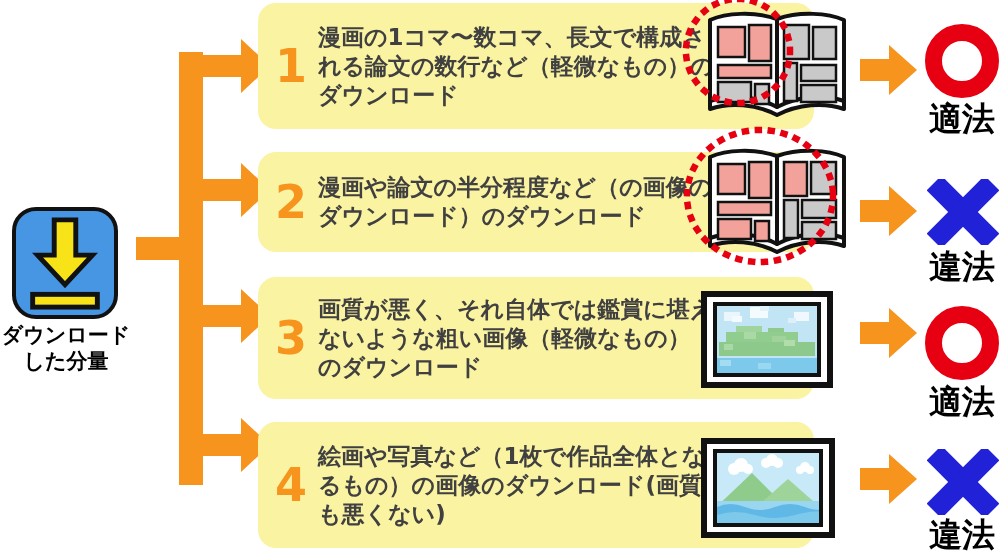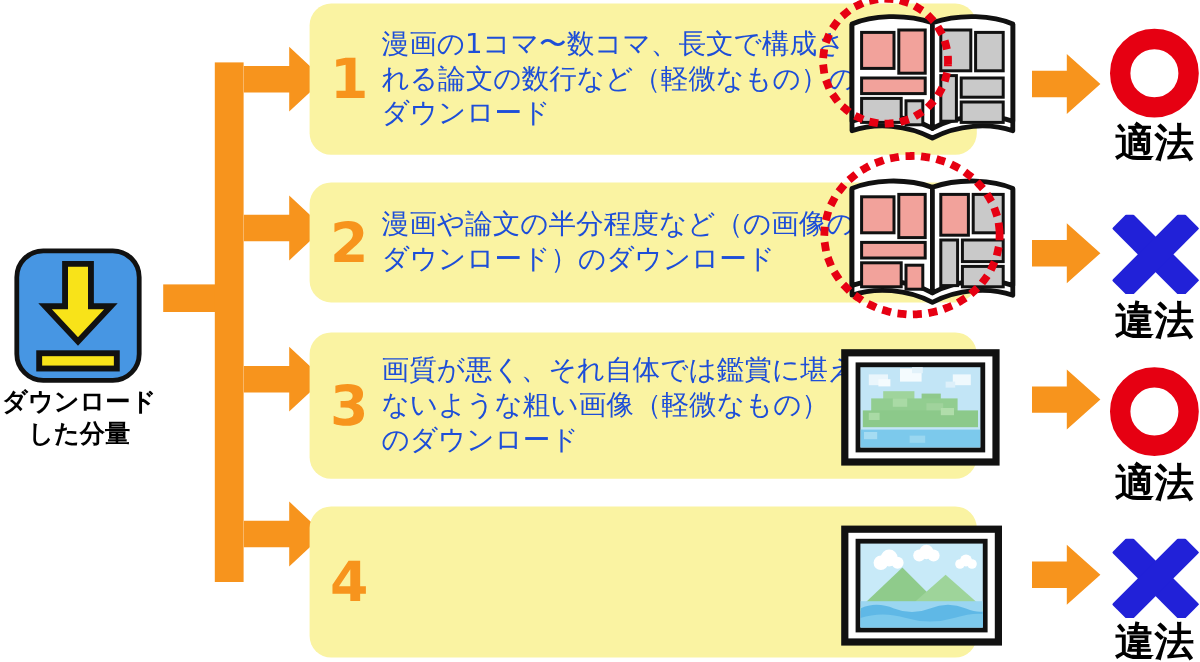--- a/index.html
+++ b/index.html
@@ -23,22 +23,22 @@
 
   
   .item-box { position:absolute; left:258px; width:556px; background:var(--boxYellow,#FAF3A2);
               border-radius:18px; display:flex; align-items:center; padding-left:12px; }
   .box-1 { top:3px;   height:126px; }
   .box-2 { top:152px; height:100px; }
   .box-3 { top:277px; height:122px; }
   .box-4 { top:422px; height:126px; }
   .item-number { width:42px; flex:0 0 42px; text-align:center; font-size:46px; font-weight:bold;
                  color:var(--orange,#F7941D); line-height:1; }
-  .item-text { width:396px; flex:0 0 396px; margin-left:6px; font-size:23px; font-weight:normal;
-               color:#1d4ed8; line-height:29px; letter-spacing:0; }
+  .item-text { width:396px; flex:0 0 396px; margin-left:6px; font-size:23px; font-weight:bold;
+               color:#404040; line-height:29px; letter-spacing:0; }
 
   
   .illus { position:absolute; overflow:visible; }
   .illus svg { overflow:visible; display:block; }
   .illus-book1 { left:698px; top:9px;   width:158px; height:112px; }
   .illus-book2 { left:698px; top:146px; width:158px; height:112px; }
   .illus-pic3  { left:700px; top:290px; width:134px; height:99px; }
   .illus-pic4  { left:700px; top:437px; width:136px; height:102px; }
 
   .fill-orange { fill:var(--orange,#F7941D); }
@@ -99,20 +99,21 @@
   <div class="item-box box-2">
     <div class="item-number">2</div>
     <div class="item-text">漫画や論文の半分程度など（の画像のダウンロード）のダウンロード</div>
   </div>
   <div class="item-box box-3">
     <div class="item-number">3</div>
     <div class="item-text">画質が悪く、それ自体では鑑賞に堪えないような粗い画像（軽微なもの）のダウンロード</div>
   </div>
   <div class="item-box box-4">
     <div class="item-number">4</div>
+    <div class="item-text">絵画や写真など（1枚で作品全体となるもの）の画像のダウンロード(画質も悪くない)</div>
   </div>
 
   <div class="illus illus-book1">
     <svg viewBox="0 0 158 112">
       <path class="page" d="M12,11 L12,100 C32,93 58,95 79,106 C100,95 126,93 146,100 L146,11"></path>
       <path class="page" d="M79,10 C56,2 28,4 12,11 L12,92 C32,85 58,87 79,98 Z"></path>
       <path class="page" d="M79,10 C102,2 130,4 146,11 L146,92 C126,85 100,87 79,98 Z"></path>
       <rect class="fill-pink" x="20" y="18" width="27" height="30"></rect>
       <rect class="fill-pink" x="51" y="16" width="22" height="36"></rect>
       <rect class="fill-pink" x="20" y="56" width="53" height="13"></rect>

